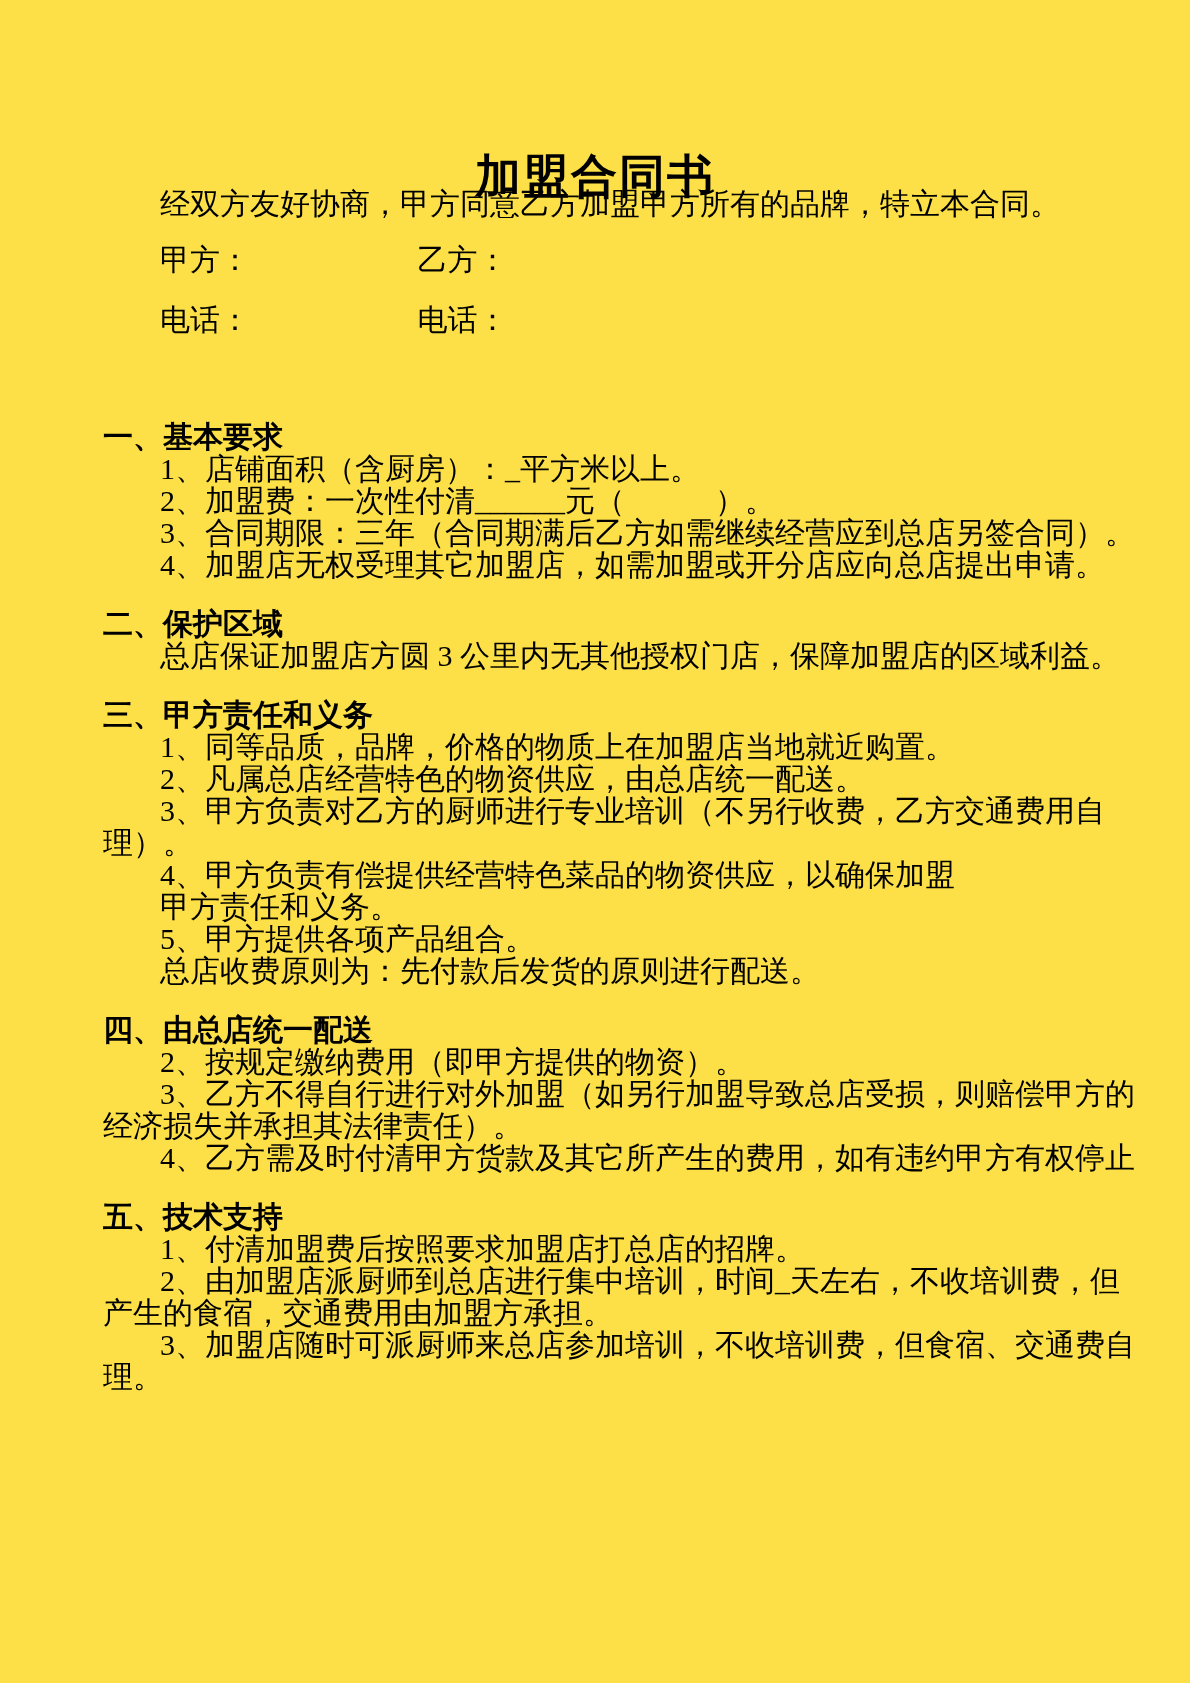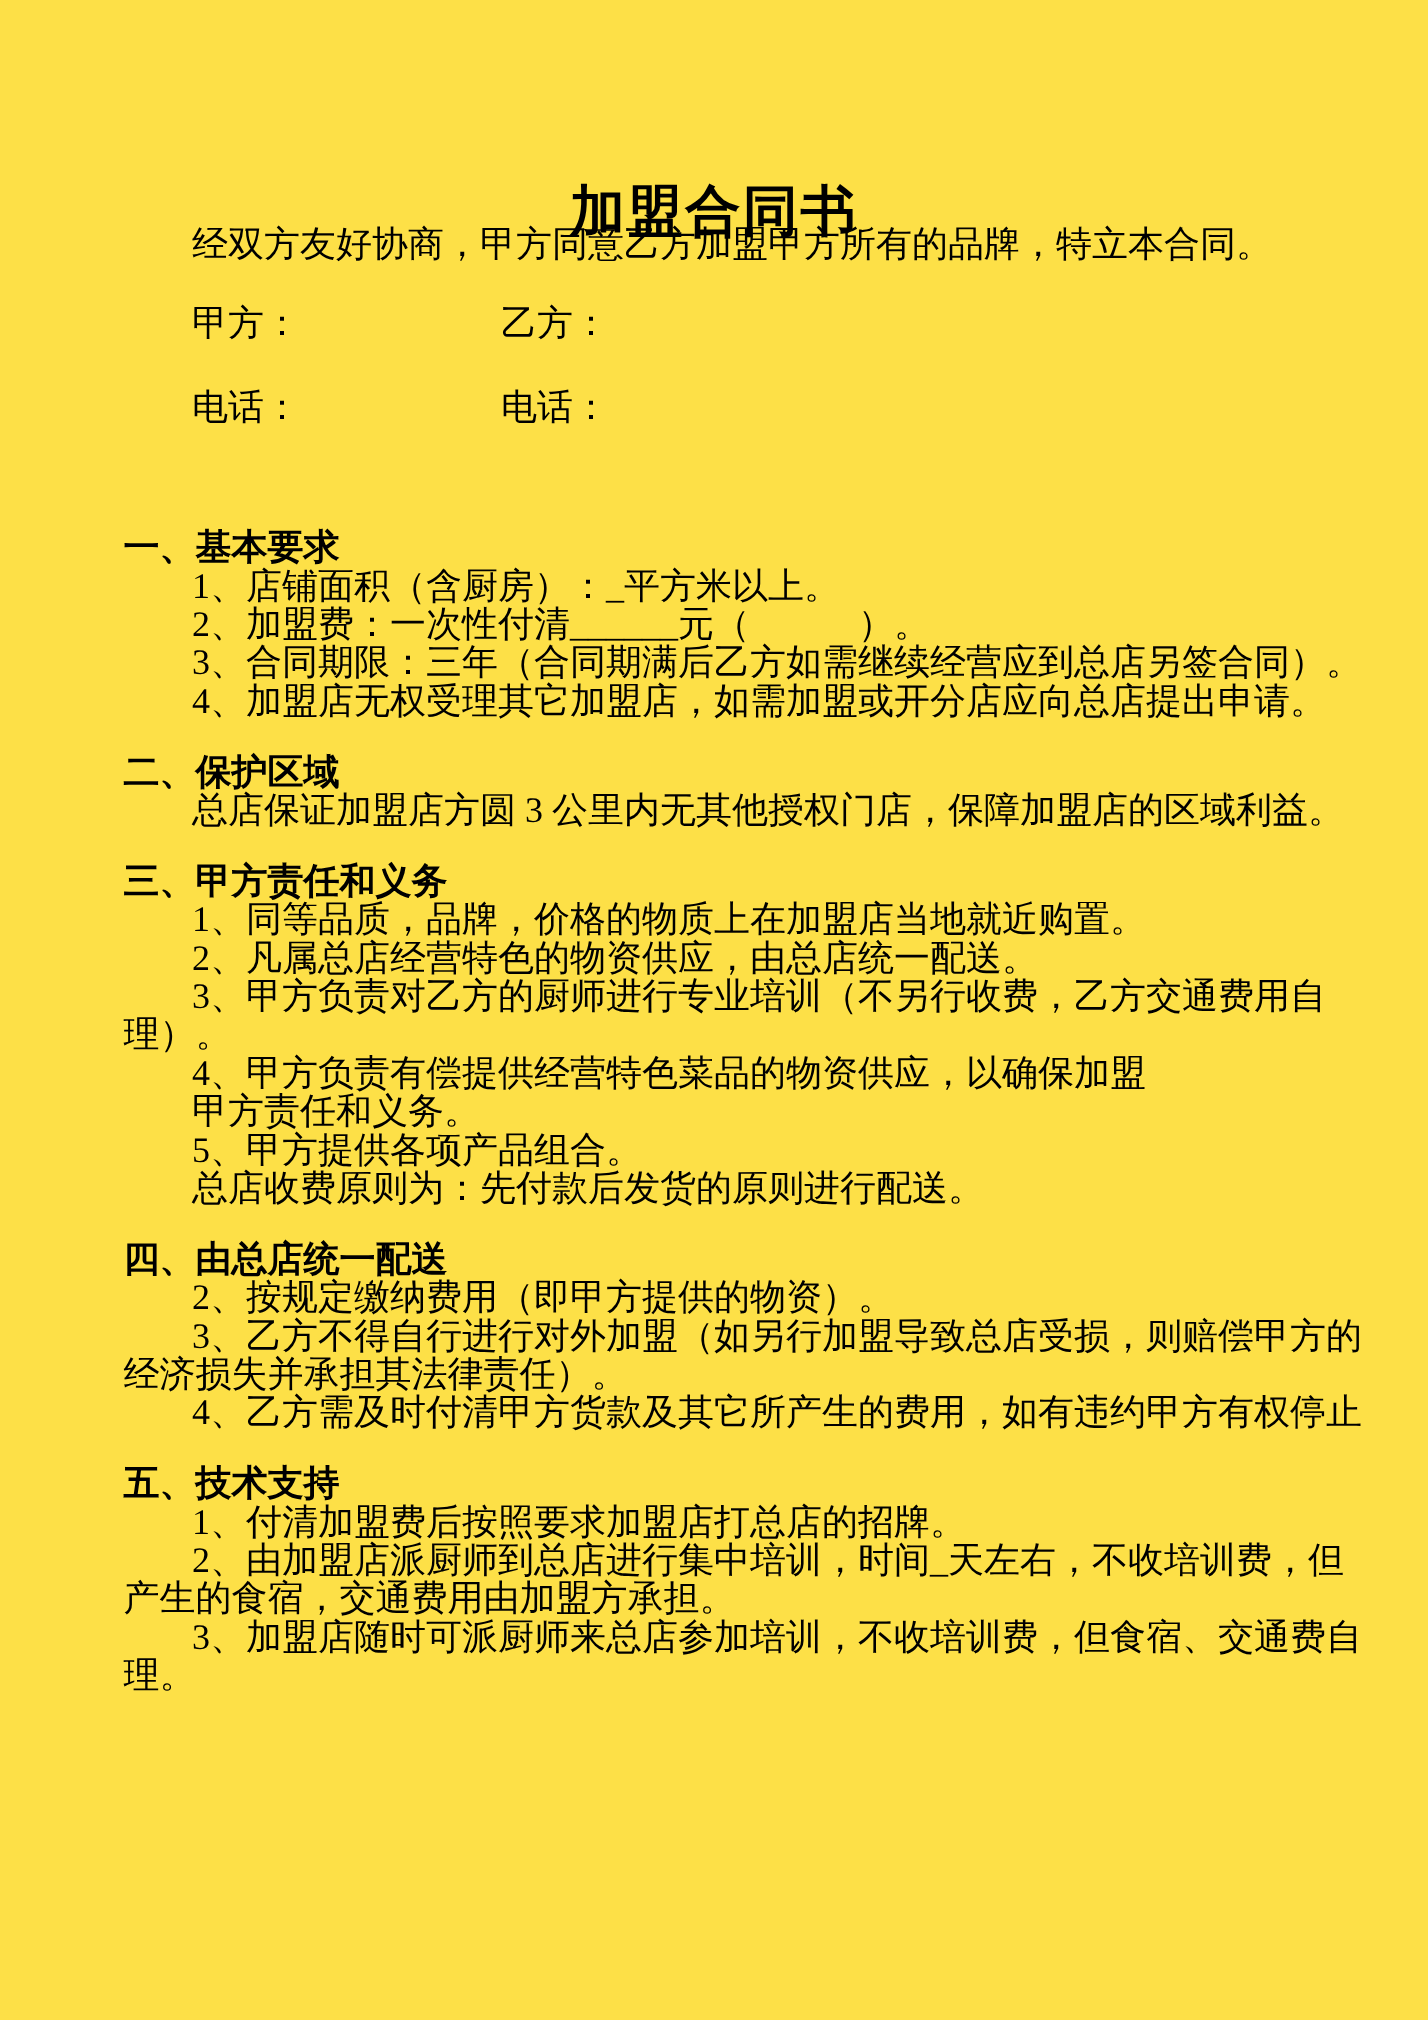--- a/index.html
+++ b/index.html
@@ -44,21 +44,20 @@
   }
   .party-row {
     padding-left: 57px;
     white-space: nowrap;
   }
   .party-row.first { margin-top: 24px; }
   .party-row.next  { margin-top: 28px; }
   .party-row .col-a {
     display: inline-block;
     width: 250px;
-    margin-top: 10px;
   }
   .section-heading {
     margin: 27px 0 0 0;
     font-weight: 700;
     font-size: 30px;
     line-height: 32px;
     white-space: nowrap;
   }
   .section-heading.first { margin-top: 85px; }
   .line {

